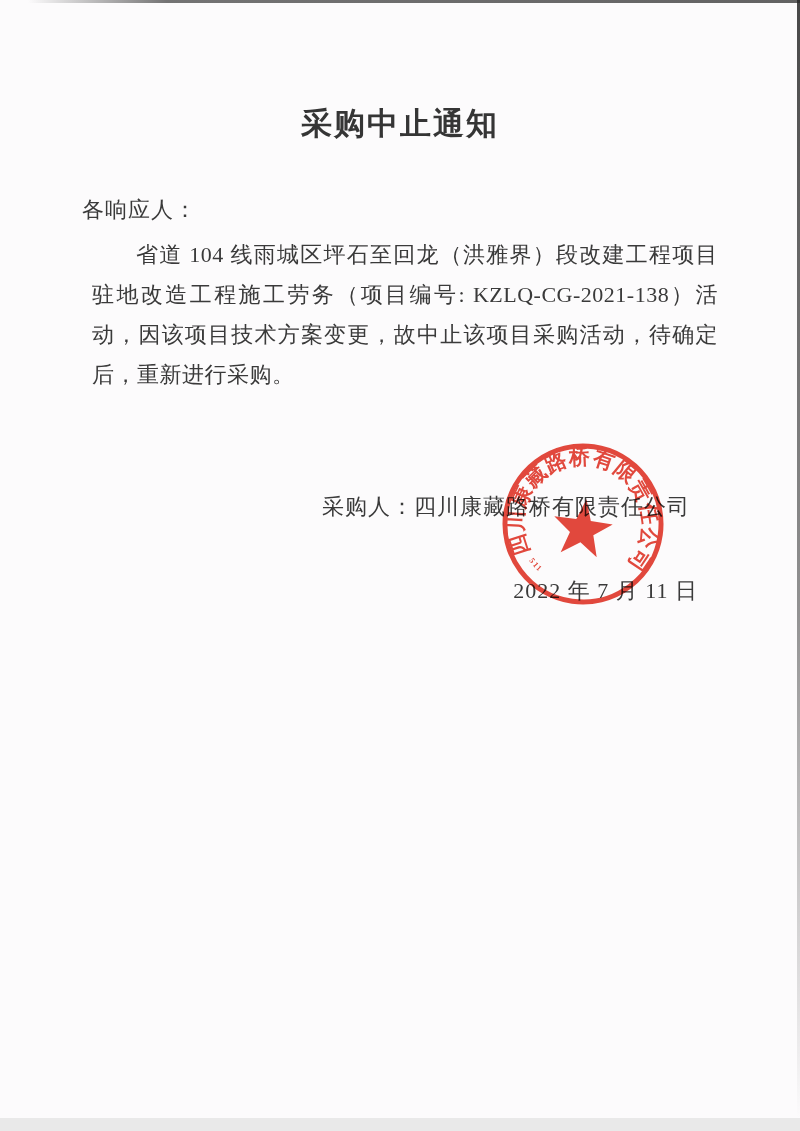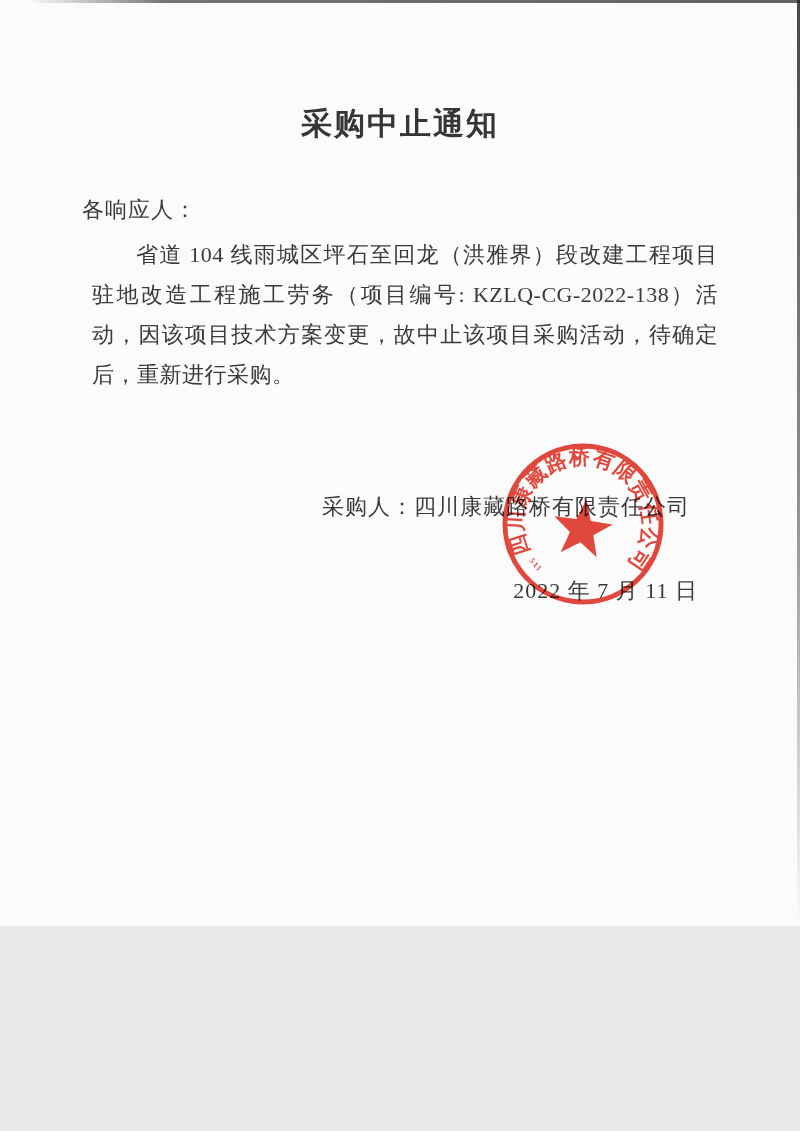--- a/index.html
+++ b/index.html
@@ -3,21 +3,21 @@
 <meta charset="utf-8">
 <style>
   html, body {
     margin: 0;
     padding: 0;
     background: #e9e9e9;
   }
   .page {
     position: relative;
     width: 800px;
-    height: 926px;
+    height: 1118px;
     margin: 0 auto;
     background: #fcfbfc;
     overflow: hidden;
     font-family: "Liberation Serif", "DejaVu Serif", serif;
     color: #3a3a3a;
   }
   
   .scan-edge-top {
     position: absolute;
     top: 0; left: 28px; right: 0;
@@ -105,21 +105,21 @@
 
 <div class="page">
 
   <div class="scan-edge-top"></div>
   <div class="scan-edge-right"></div>
 
   <h1 class="doc-title">采购中止通知</h1>
 
   <p class="salutation">各响应人：</p>
 
-  <p class="body-para">省道 104 线雨城区坪石至回龙（洪雅界）段改建工程项目驻地改造工程施工劳务（项目编号: KZLQ-CG-2022-138）活动，因该项目技术方案变更，故中止该项目采购活动，待确定后，重新进行采购。</p>
+  <p class="body-para">省道 104 线雨城区坪石至回龙（洪雅界）段改建工程项目驻地改造工程施工劳务（项目编号: KZLQ-CG-2021-138）活动，因该项目技术方案变更，故中止该项目采购活动，待确定后，重新进行采购。</p>
 
   <p class="sign-purchaser"><span>采购人：</span><span>四川康藏路桥有限责任公司</span></p>
 
   <p class="sign-date">2022 年 7 月 11 日</p>
 
   <svg class="seal" viewBox="0 0 172 172" aria-hidden="true">
     <defs>
       <path id="seal-arc-top" d="M 36.9 120.4 A 60 60 0 1 1 135.1 120.4" fill="none"></path>
       <path id="seal-arc-bottom" d="M 33 124 A 66 66 0 0 0 139 124" fill="none"></path>
     </defs>

